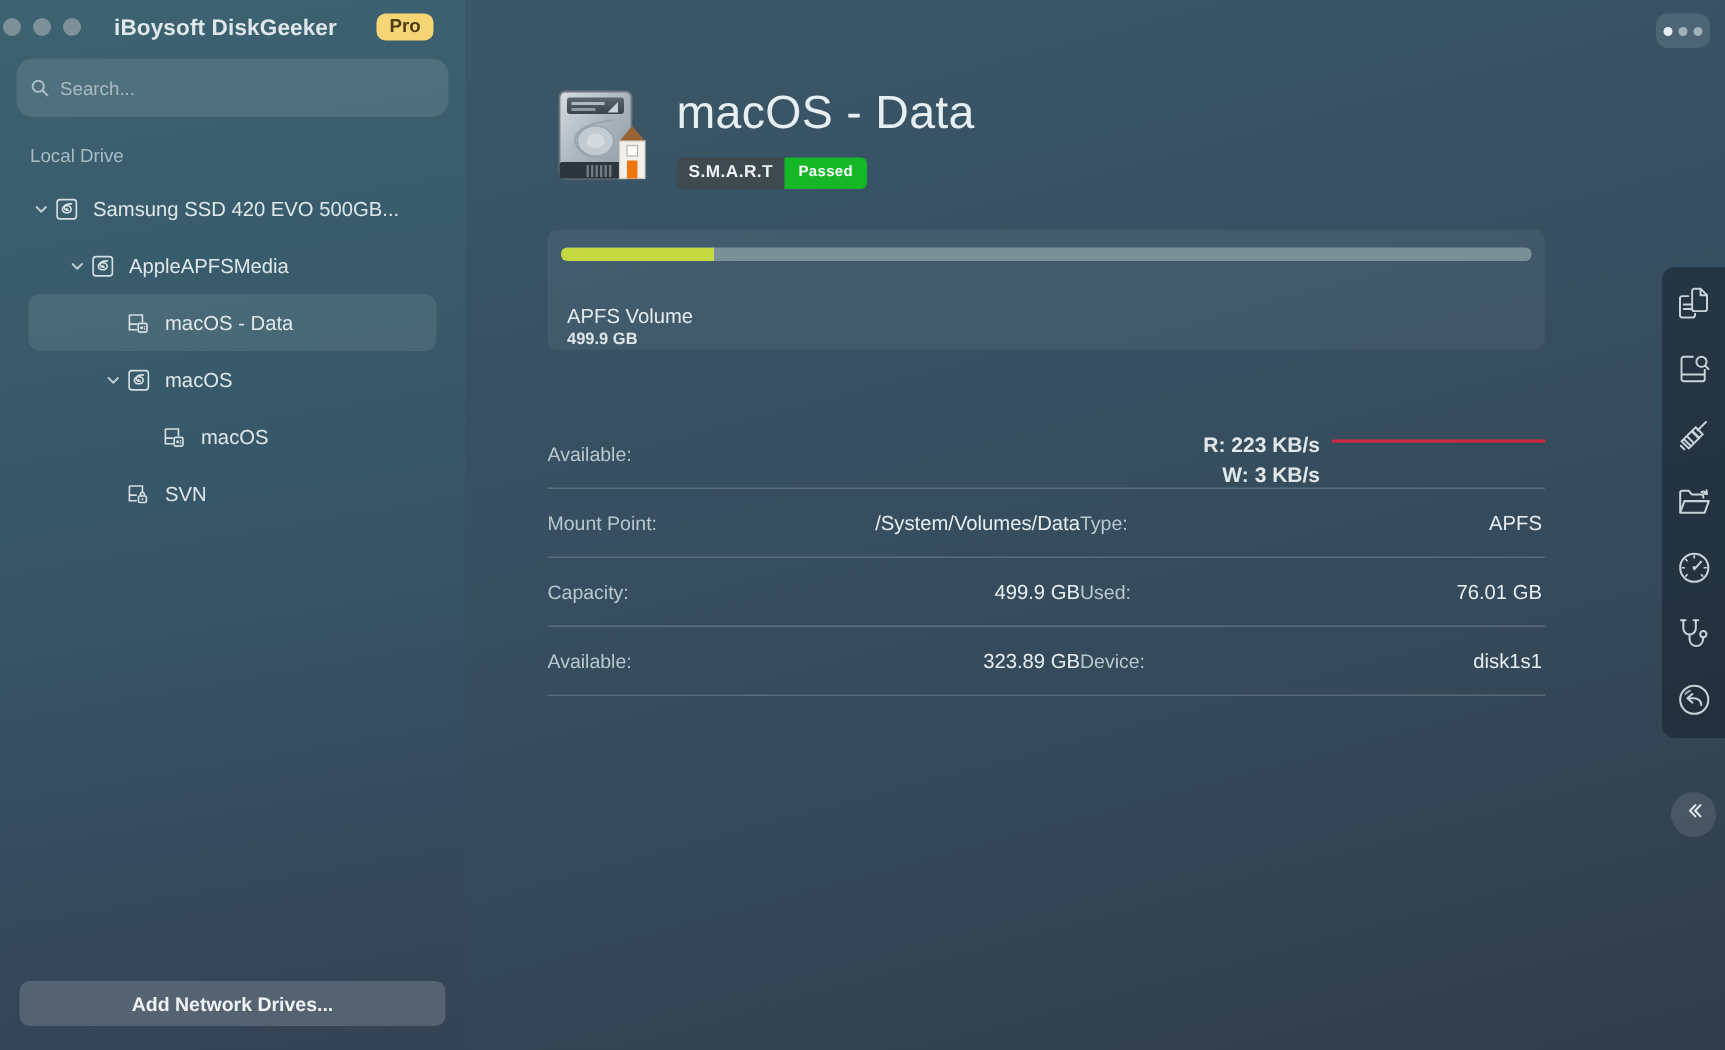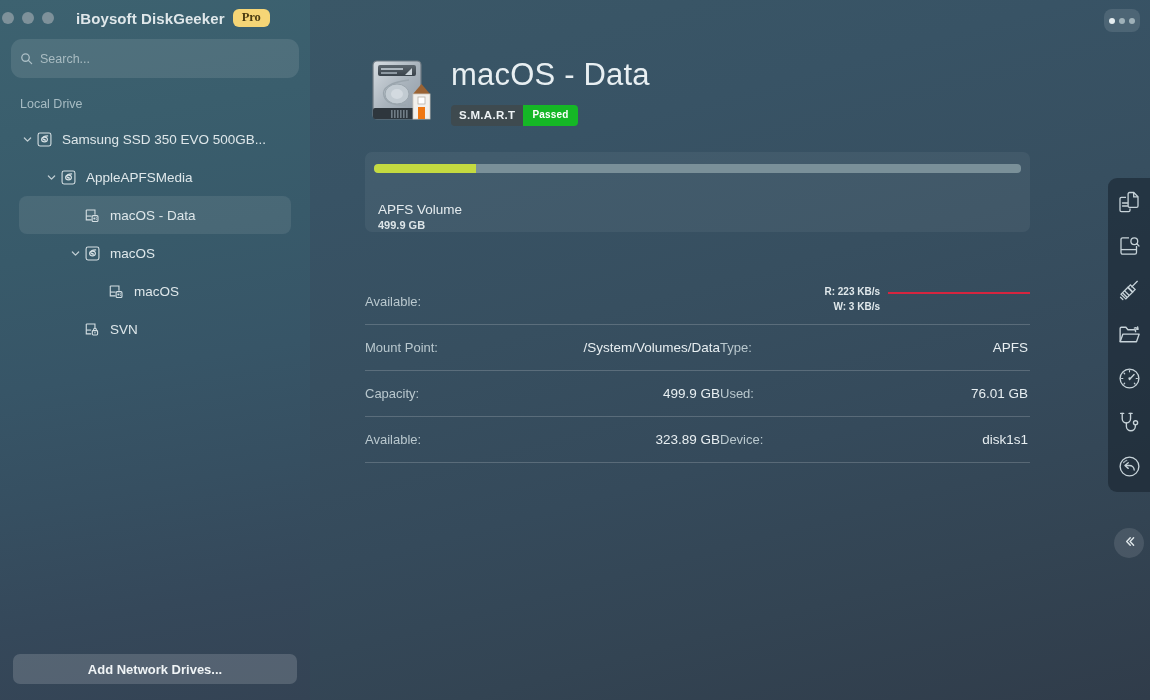--- a/index.html
+++ b/index.html
@@ -46,29 +46,28 @@
   }
   .app-title {
     margin-left: 22px;
     font-size: 15px;
     font-weight: bold;
     color: #dfe7ea;
     letter-spacing: .1px;
     white-space: nowrap;
   }
   .pro-badge {
-    margin-left: 8px;
+    margin-left: 26px;
     background: #f5d576;
     color: #4c3d12;
     font-size: 12.5px;
     font-weight: bold;
     padding: 2px 9px 3px 9px;
     border-radius: 6px;
     line-height: 1.1;
-    font-family: Liberation Serif, serif;
   }
 
   .search-wrap { padding: 3px 11px 0 11px; flex: 0 0 auto; }
   .search-box {
     height: 39px;
     border-radius: 11px;
     background: rgba(255,255,255,0.10);
     display: flex;
     align-items: center;
     padding: 0 9px;
@@ -202,21 +201,21 @@
   .dcell.left .dval { padding-right: 0; }
 
   .activity-graph {
     position: absolute;
     right: 0; top: 6px;
     display: flex;
     align-items: flex-start;
     gap: 8px;
   }
   .rw-labels { text-align: right; }
-  .rw-labels div { font-size: 10px; font-weight: bold; color: #e0e8eb; line-height: 1.45; padding-left: 28px; }
+  .rw-labels div { font-size: 14px; font-weight: bold; color: #e0e8eb; line-height: 1.45; padding-left: 28px; }
   .graph-area { width: 142px; height: 26px; position: relative; }
   .graph-line {
     position: absolute; left: 0; right: 0; top: 7px;
     height: 1.5px; background: #d6253f;
   }
 
   
   .right-rail {
     position: absolute;
     right: 0; top: 178px;
@@ -283,21 +282,21 @@
             </svg>
           </span>
           <span class="tree-icon">
             <svg width="17" height="17" viewBox="0 0 18 18" fill="none" stroke="#d6e0e4" stroke-width="1.15">
     <rect x="2.2" y="2.2" width="13.6" height="13.6" rx="2"></rect>
     <ellipse cx="9" cy="9" rx="3.1" ry="2.5"></ellipse>
     <path d="M12.4 5.2c-3.1 0-5.2 1-5.2 2.6 0 1.2 1.3 1.9 2.9 1.9" stroke-linecap="round"></path>
     <circle cx="9" cy="9" r="0.8" fill="#d6e0e4" stroke="none"></circle>
   </svg>
           </span>
-          <span class="tree-label">Samsung SSD 350 EVO 500GB...</span>
+          <span class="tree-label">Samsung SSD 420 EVO 500GB...</span>
         </div>
         <div class="tree-row" style="padding-left: 24px;">
           <span class="chev">
             <svg width="11" height="11" viewBox="0 0 12 12" fill="none" stroke="#d6e0e4" stroke-width="1.4" stroke-linecap="round" stroke-linejoin="round">
               <polyline points="2.6,4.4 6,7.8 9.4,4.4"></polyline>
             </svg>
           </span>
           <span class="tree-icon">
             <svg width="17" height="17" viewBox="0 0 18 18" fill="none" stroke="#d6e0e4" stroke-width="1.15">
     <rect x="2.2" y="2.2" width="13.6" height="13.6" rx="2"></rect>

